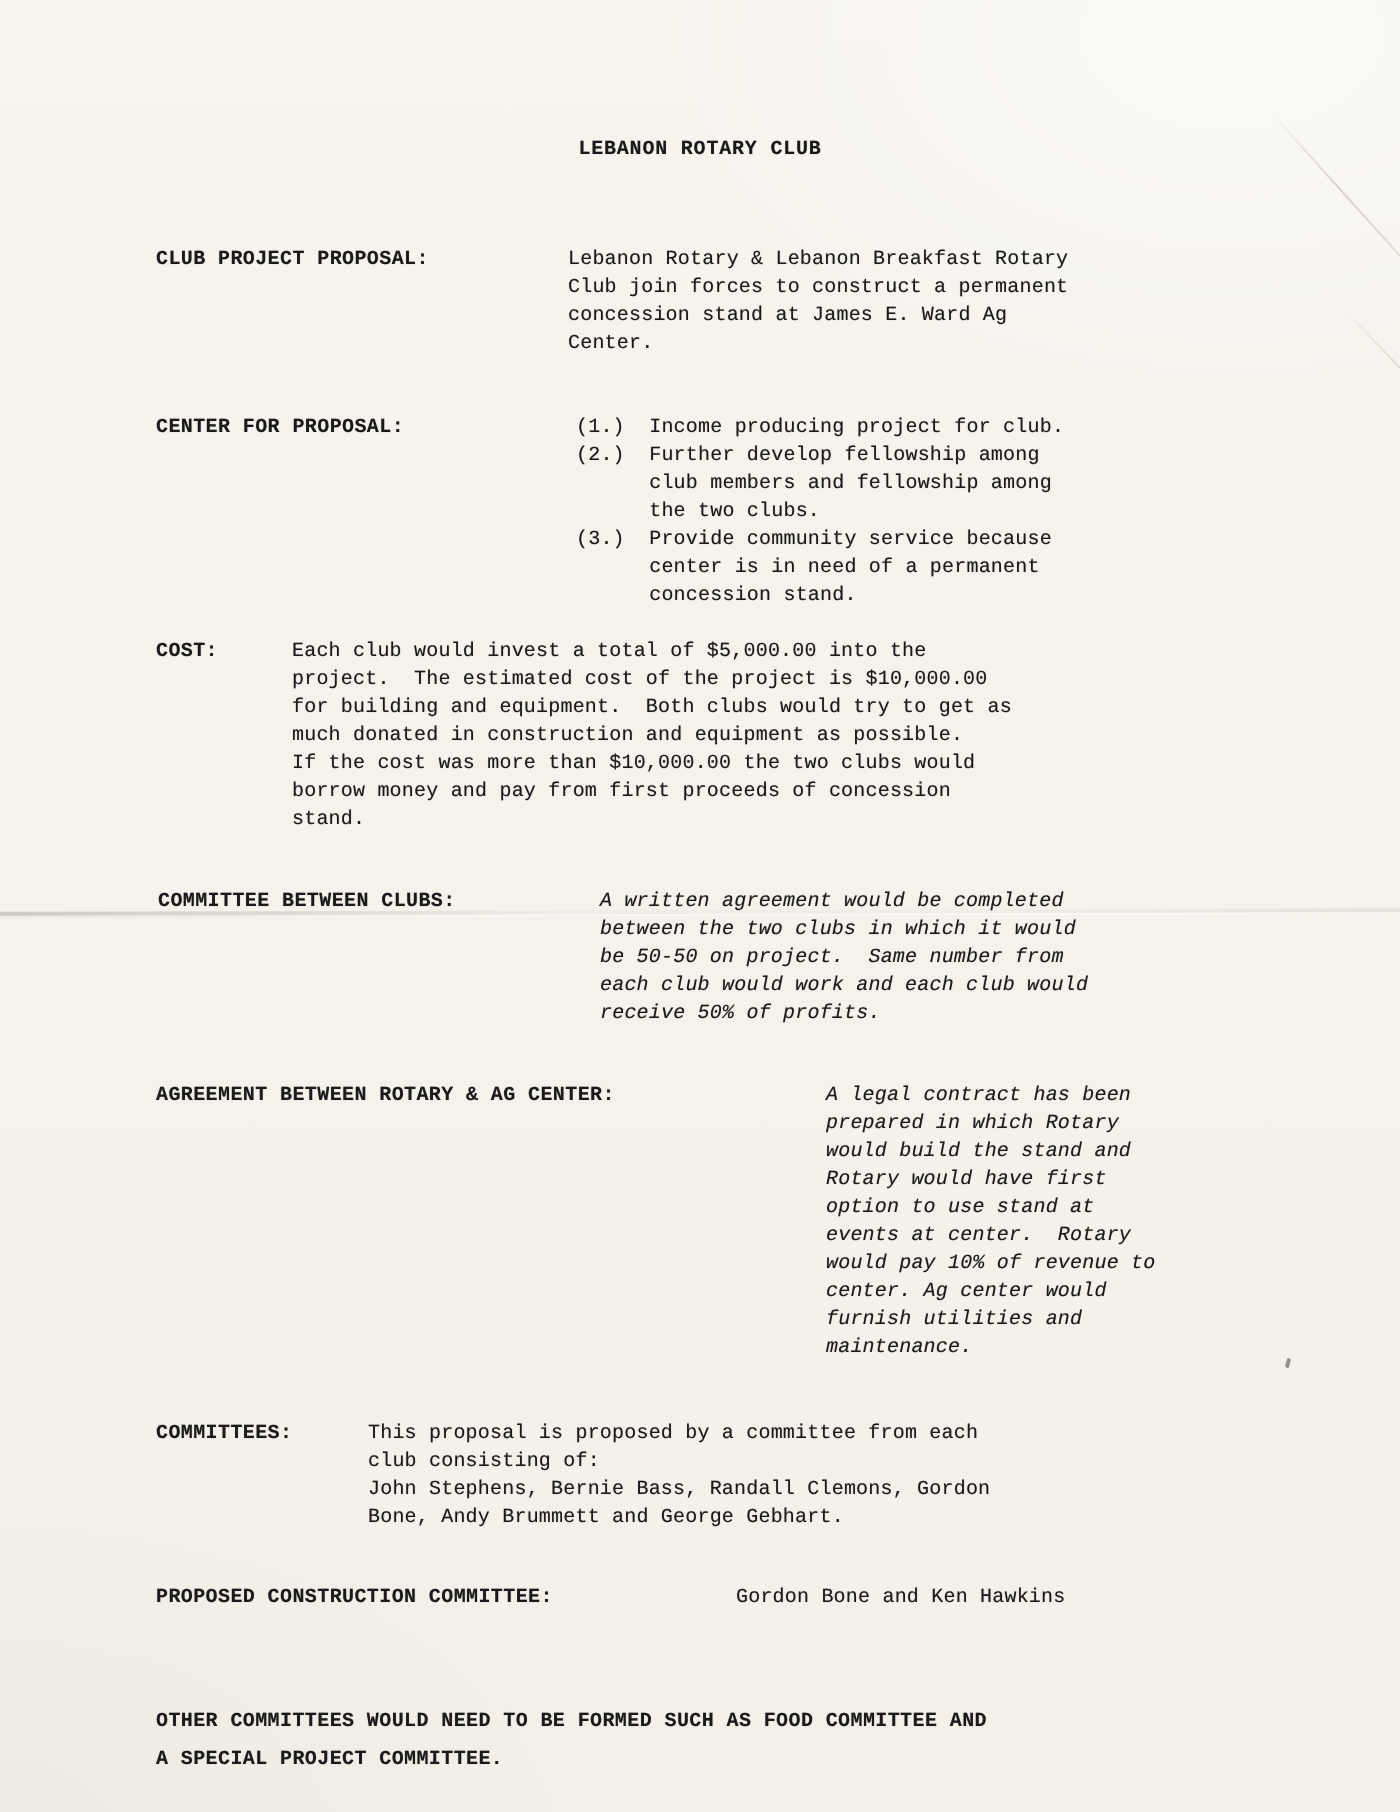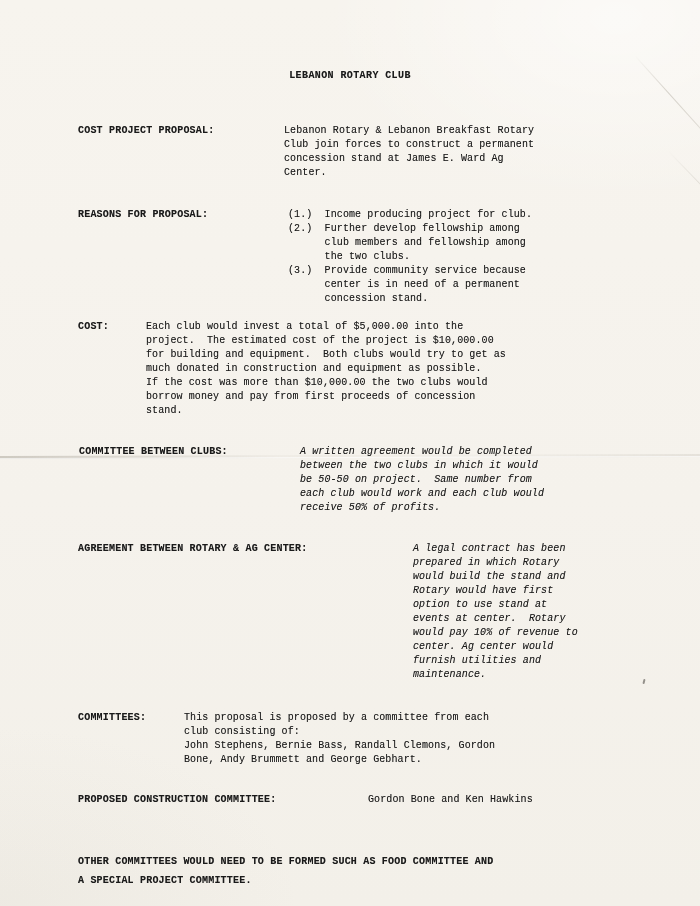--- a/index.html
+++ b/index.html
@@ -60,27 +60,27 @@
 
 <div class="paper">
 
   <div class="crease-h"></div>
   <div class="crease-d1"></div>
   <div class="crease-d2"></div>
   <div class="speck"></div>
 
   <div class="title ink">LEBANON ROTARY CLUB</div>
 
-  <div class="label ink" style="top:124px;left:78px;">COST PROJECT PROPOSAL:</div>
+  <div class="label ink" style="top:124px;left:78px;">CLUB PROJECT PROPOSAL:</div>
   <div class="bodytext ink" style="top:124px;left:284px;">Lebanon Rotary &amp; Lebanon Breakfast Rotary
 Club join forces to construct a permanent
 concession stand at James E. Ward Ag
 Center.</div>
 
-  <div class="label ink" style="top:208px;left:78px;">REASONS FOR PROPOSAL:</div>
+  <div class="label ink" style="top:208px;left:78px;">CENTER FOR PROPOSAL:</div>
   <div class="bodytext ink" style="top:208px;left:288px;">(1.)  Income producing project for club.
 (2.)  Further develop fellowship among
       club members and fellowship among
       the two clubs.
 (3.)  Provide community service because
       center is in need of a permanent
       concession stand.</div>
 
   <div class="label ink" style="top:320px;left:78px;">COST:</div>
   <div class="bodytext ink" style="top:320px;left:146px;">Each club would invest a total of $5,000.00 into the

